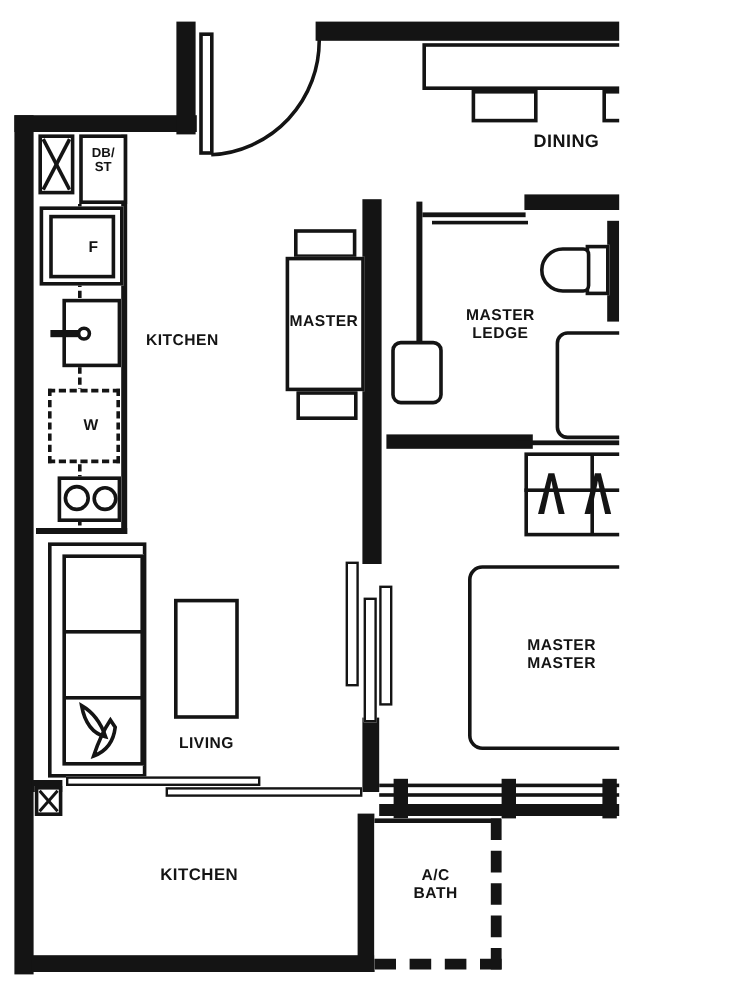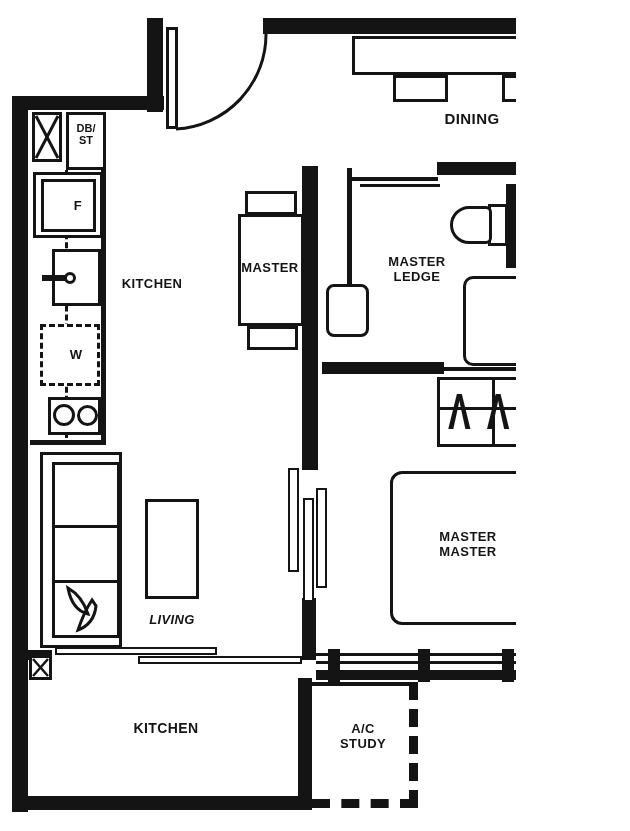--- a/index.html
+++ b/index.html
@@ -165,20 +165,20 @@
   <div class="lbl" style="left:270px; top:268px;">MASTER</div>
   <div class="lbl" style="left:417px; top:270px;">
     <span>MASTER</span><br>
     <span>LEDGE</span>
   </div>
   <div class="lbl" style="left:472px; top:119px; font-size:15px;">DINING</div>
   <div class="lbl" style="left:468px; top:545px;">
     <span>MASTER</span><br>
     <span>MASTER</span>
   </div>
-  <div class="lbl" style="left:172px; top:620px;font-style:italic;">LIVING</div>
+  <div class="lbl" style="left:172px; top:620px;">LIVING</div>
   <div class="lbl" style="left:166px; top:729px; font-size:14px;">KITCHEN</div>
   <div class="lbl" style="left:363px; top:737px;">
     <span>A/C</span><br>
-    <span>STUDY</span>
+    <span>BATH</span>
   </div>
 
 </div>
 
 </body></html>

